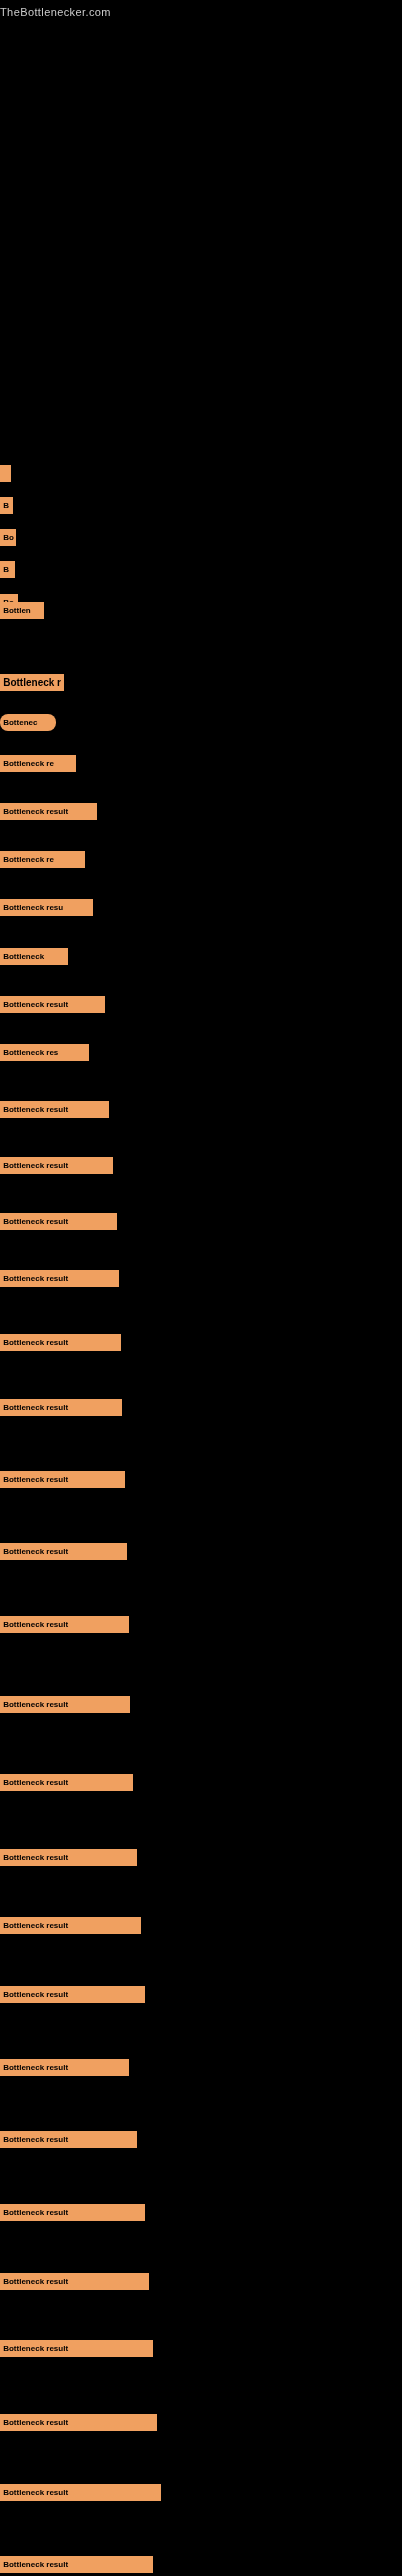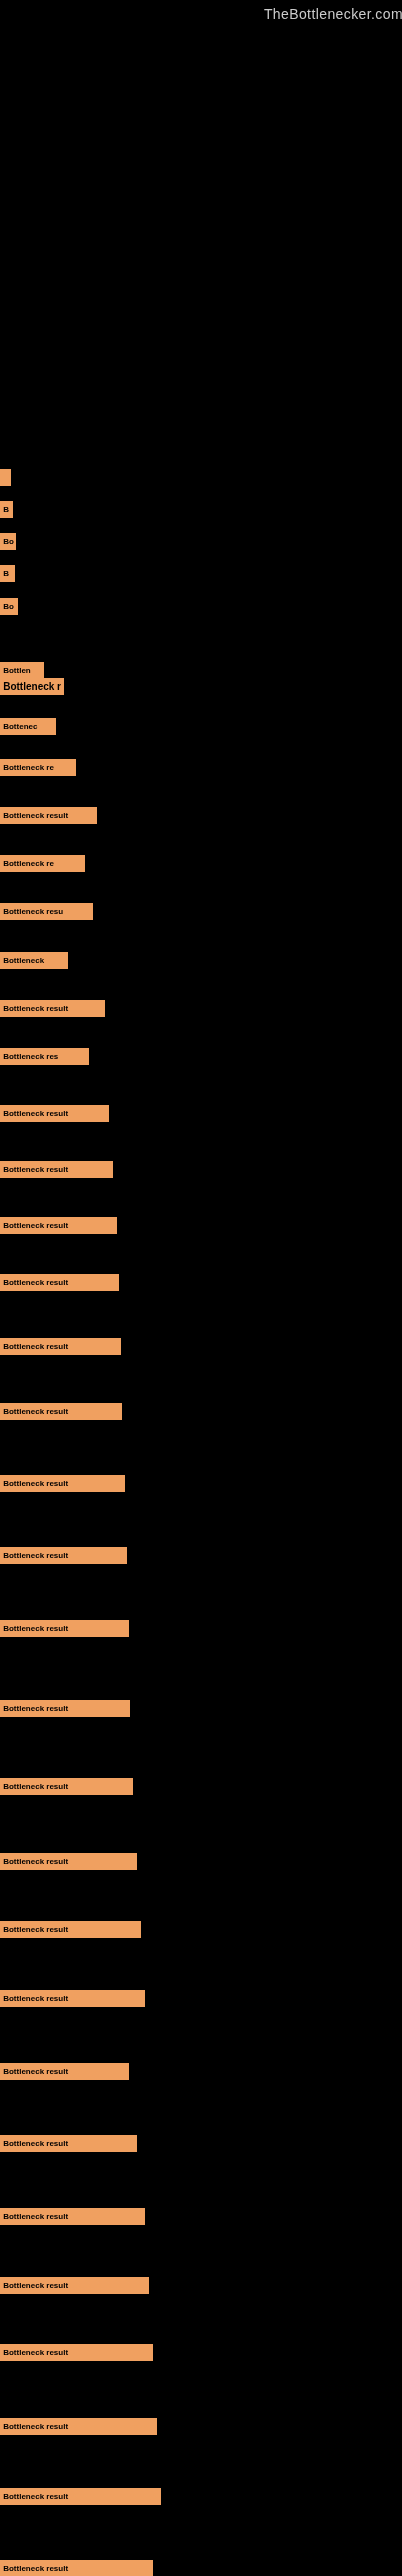--- a/index.html
+++ b/index.html
@@ -6,23 +6,23 @@
     body {
       background: #000;
       width: 403px;
       min-height: 2576px;
       font-family: Arial, sans-serif;
       position: relative;
       overflow-x: hidden;
     }
 
     .site-title {
-      text-align: right;
+      text-align: left;
       color: #ccc;
-      font-size: 14px;
+      font-size: 11px;
       padding: 6.4px 0 3.2px 0;
       letter-spacing: 0.4px;
     }
 
     .bars-container {
       position: relative;
       width: 403px;
       padding-top: 8px;
     }
 
@@ -61,32 +61,32 @@
     <div style="position: absolute; left: 0px; top: 539px; display: flex; align-items: center;">
       <div style="background: rgb(240, 160, 96); height: 17.7px; width: 14.5px; display: flex; align-items: center; padding-left: 3.2px; overflow: hidden; white-space: nowrap;">
         <span style="color: rgb(0, 0, 0); font-size: 8px; font-weight: bold;">B</span>
       </div>
     </div>
     <div style="position: absolute; left: 0px; top: 572px; display: flex; align-items: center;">
       <div style="background: rgb(240, 160, 96); height: 17.7px; width: 17.7px; display: flex; align-items: center; padding-left: 3.2px; overflow: hidden; white-space: nowrap;">
         <span style="color: rgb(0, 0, 0); font-size: 8px; font-weight: bold;">Bo</span>
       </div>
     </div>
-    <div style="position: absolute; left: 0px; top: 636px; display: flex; align-items: flex-end;">
+    <div style="position: absolute; left: 0px; top: 580px; display: flex; align-items: flex-end;">
       <div style="background: rgb(240, 160, 96); height: 17.7px; width: 44px; display: flex; align-items: center; padding-left: 3.2px; overflow: hidden; white-space: nowrap;">
         <span style="color: rgb(0, 0, 0); font-size: 8px; font-weight: bold;">Bottlen</span>
       </div>
     </div>
     <div style="position: absolute; left: 0px; top: 652px; display: flex; align-items: center;">
       <div style="background: rgb(240, 160, 96); height: 17.7px; width: 64px; display: flex; align-items: center; padding-left: 3.2px; overflow: hidden; white-space: nowrap;">
         <span style="color: rgb(0, 0, 0); font-size: 10px; font-weight: bold;">Bottleneck r</span>
       </div>
     </div>
     <div style="position: absolute; left: 0px; top: 692px; display: flex; align-items: center;">
-      <div style="background: rgb(240, 160, 96); height: 17.7px; width: 56px; display: flex; align-items: center; padding-left: 3.2px; overflow: hidden; white-space: nowrap;">
+      <div style="background: rgb(240, 160, 96); height: 17.7px; width: 56px; display: flex; align-items: center; padding-left: 3.2px; overflow: hidden; white-space: nowrap; border-radius: 8px;">
         <span style="color: rgb(0, 0, 0); font-size: 8px; font-weight: bold;">Bottenec</span>
       </div>
     </div>
     <div style="position: absolute; left: 0px; top: 733px; display: flex; align-items: center;">
       <div style="background: rgb(240, 160, 96); height: 17.7px; width: 76px; display: flex; align-items: center; padding-left: 3.2px; overflow: hidden; white-space: nowrap;">
         <span style="color: rgb(0, 0, 0); font-size: 8px; font-weight: bold;">Bottleneck re</span>
       </div>
     </div>
     <div style="position: absolute; left: 0px; top: 781px; display: flex; align-items: center;">
       <div style="background: rgb(240, 160, 96); height: 17.7px; width: 97px; display: flex; align-items: center; padding-left: 3.2px; overflow: hidden; white-space: nowrap;">

